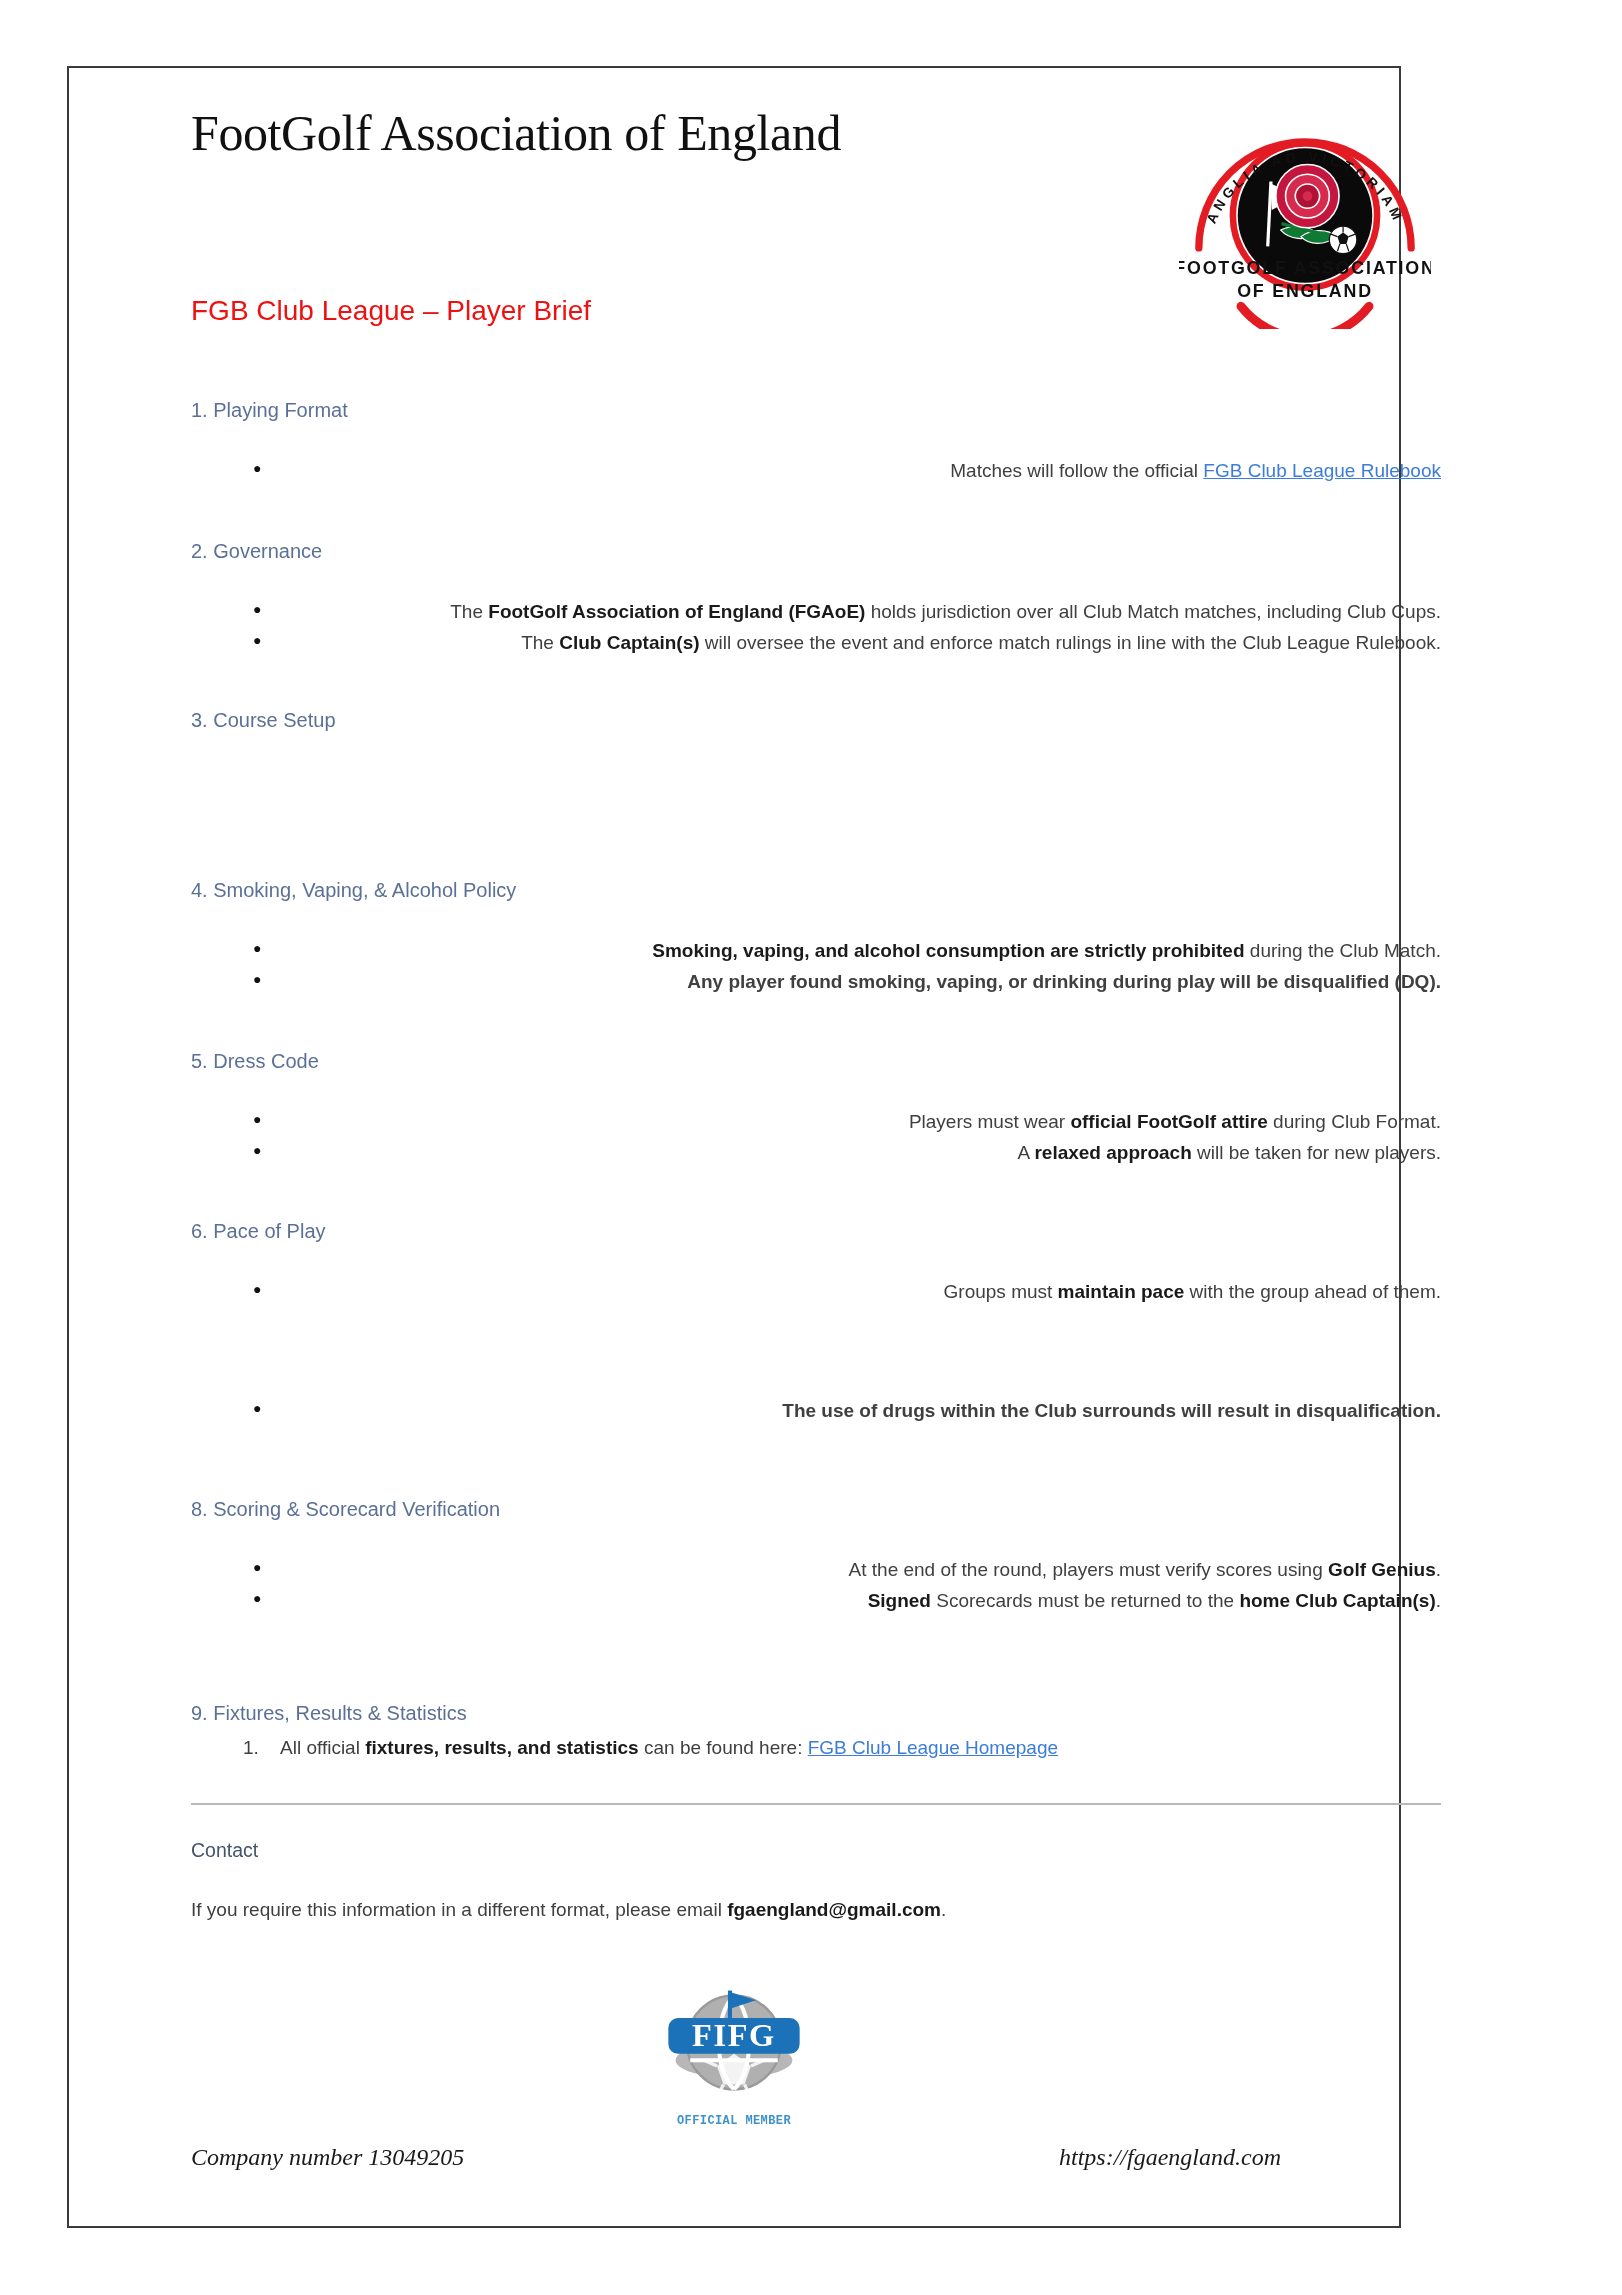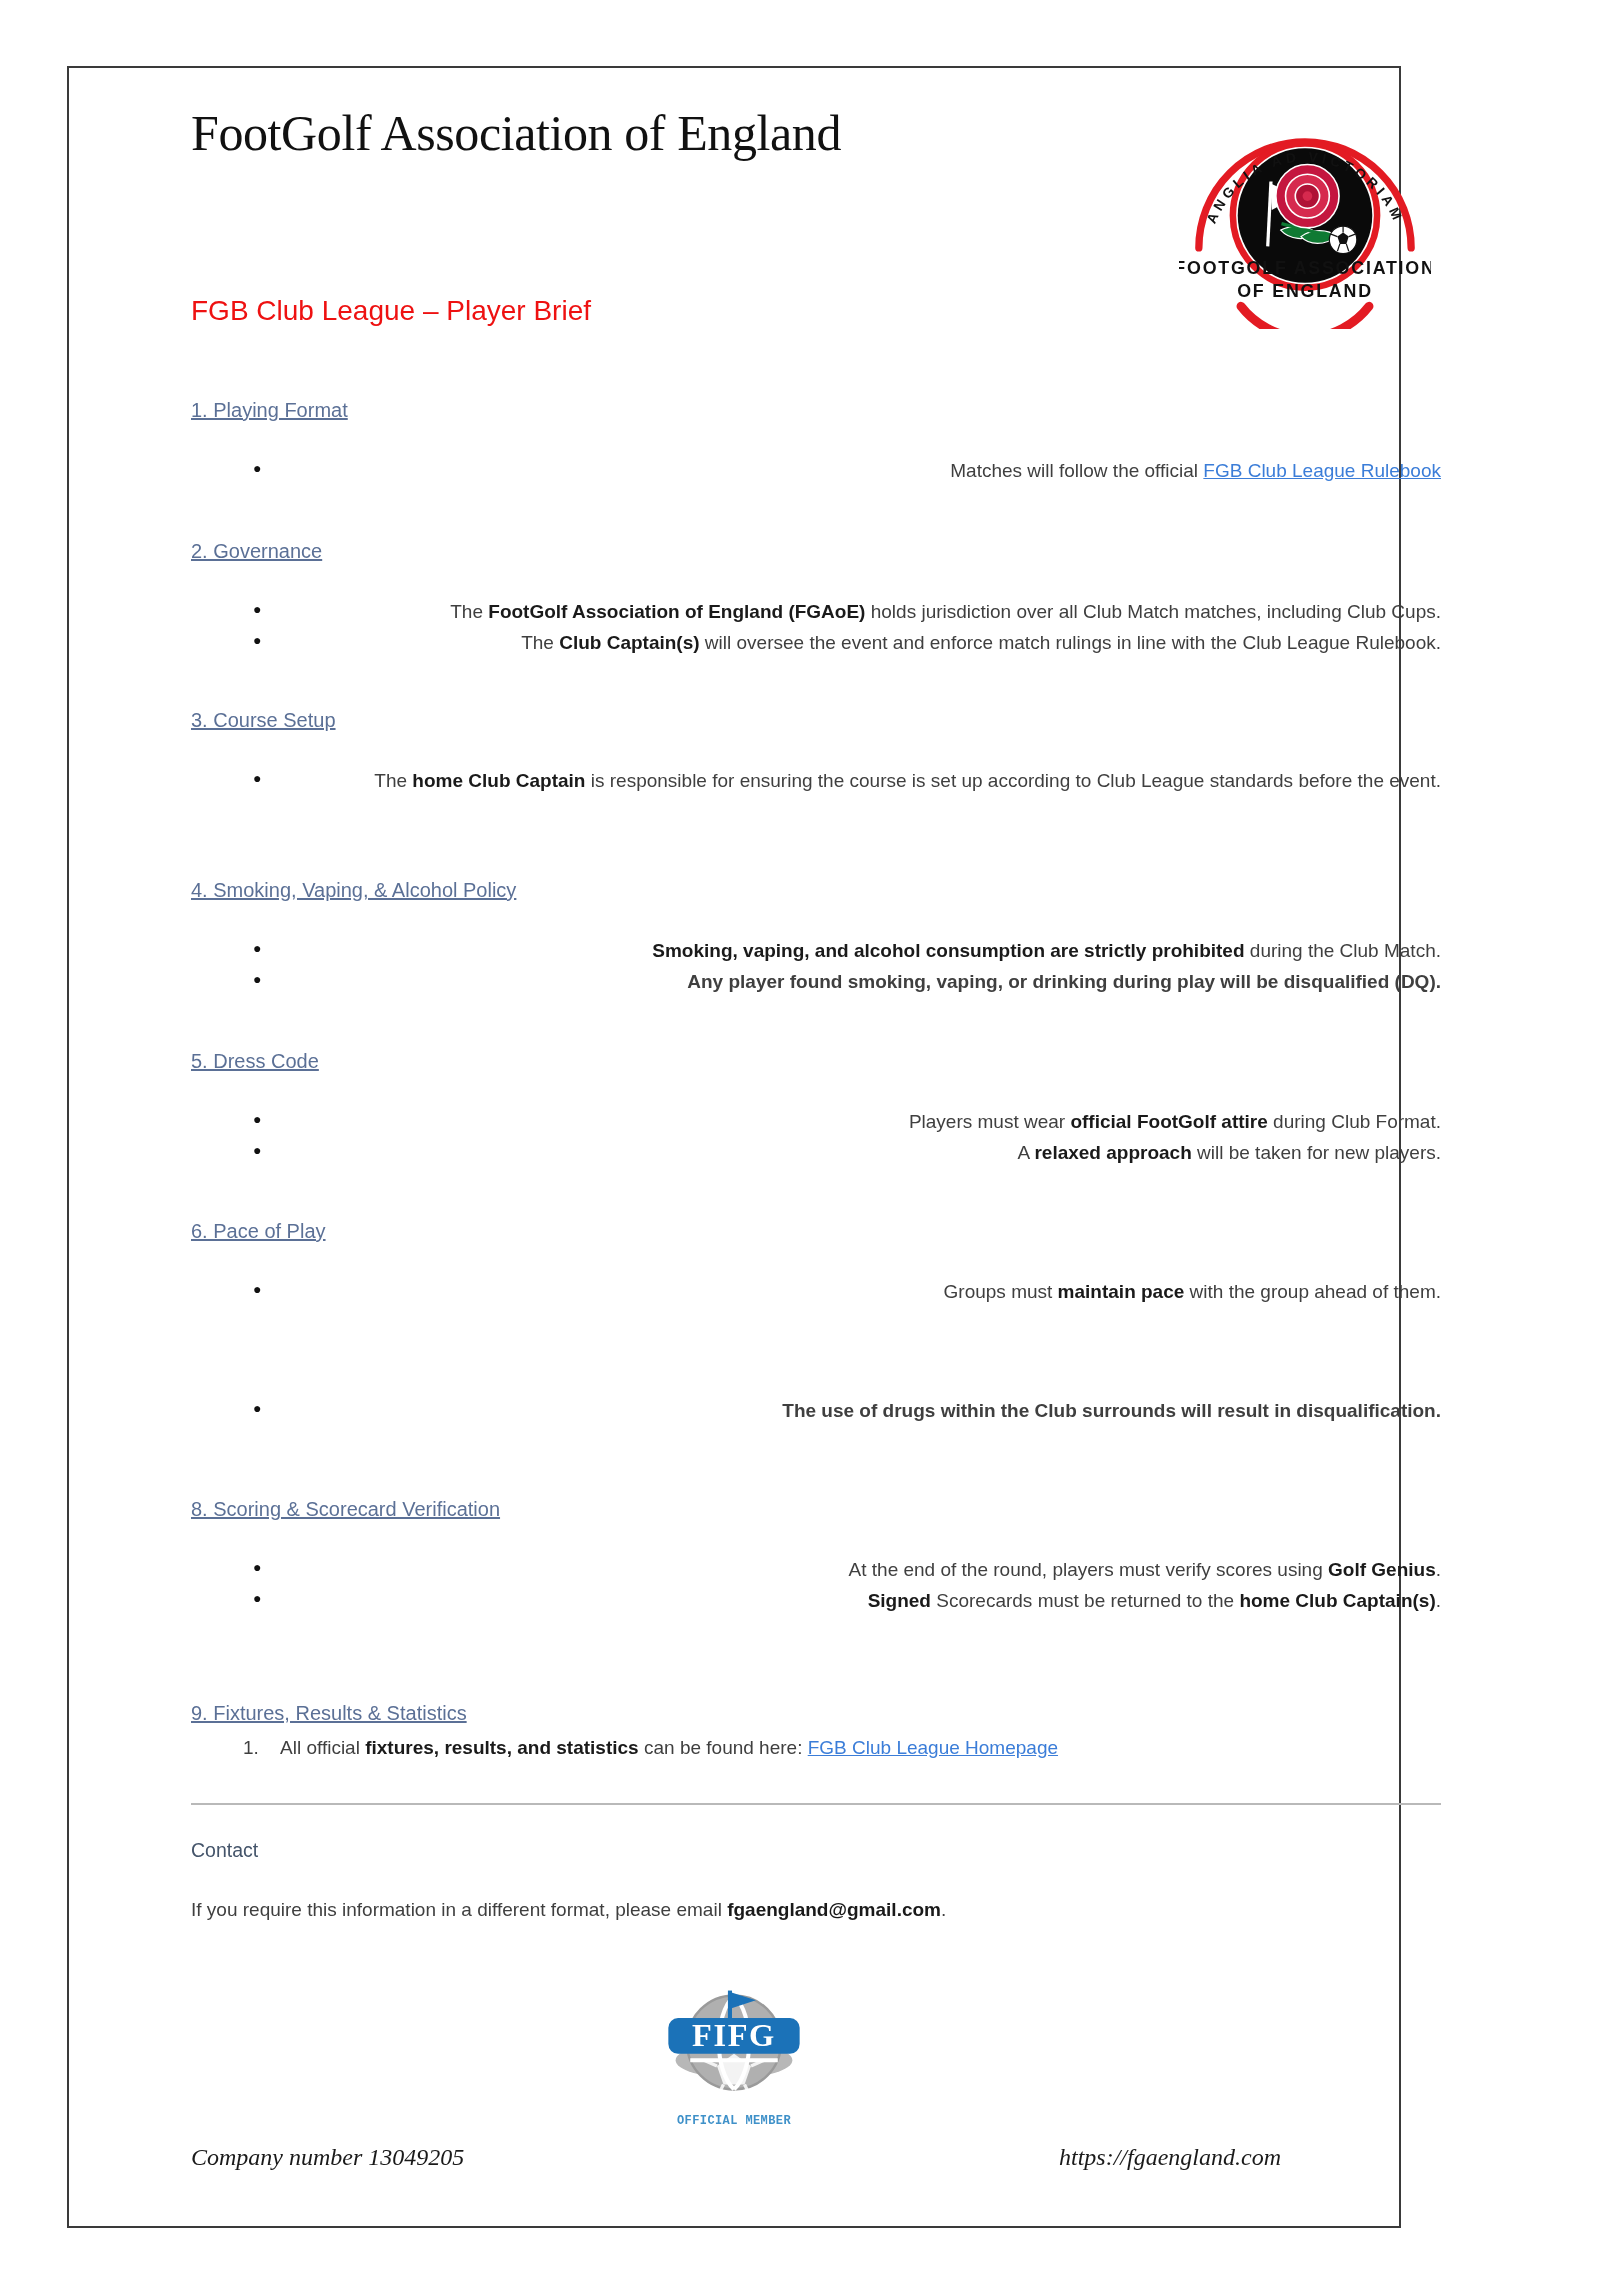--- a/index.html
+++ b/index.html
@@ -62,21 +62,20 @@
     height: 235px;
   }
 
   
   .section-heading {
     font-family: "Liberation Sans", sans-serif;
     font-size: 20px;
     color: #5b7096;
     margin: 0;
     white-space: nowrap;
-    text-decoration: underline;
   }
   .bullets {
     list-style: none;
     margin: 0;
     padding: 0;
     text-align: right;
   }
   .bullets li {
     position: relative;
     padding-left: 105px;
@@ -243,23 +242,20 @@
     <div class="blk" style="top:472px;">
       <p class="section-heading">2. Governance</p>
       <ul class="bullets" style="margin-top:34px;">
         <li><span>The </span><b>FootGolf Association of England (FGAoE)</b><span> holds jurisdiction over all Club Match matches, including Club Cups.</span></li>
         <li><span>The </span><b>Club Captain(s)</b><span> will oversee the event and enforce match rulings in line with the Club League Rulebook.</span></li>
       </ul>
     </div>
 
     <div class="blk" style="top:641px;">
       <p class="section-heading">3. Course Setup</p>
-      <ul class="bullets" style="margin-top:34px;">
-        <li><span>The </span><b>home Club Captain</b><span> is responsible for ensuring the course is set up according to Club League standards before the event.</span></li>
-      </ul>
     </div>
 
     <div class="blk" style="top:811px;">
       <p class="section-heading">4. Smoking, Vaping, &amp; Alcohol Policy</p>
       <ul class="bullets" style="margin-top:34px;">
         <li><b>Smoking, vaping, and alcohol consumption are strictly prohibited</b><span> during the Club Match.</span></li>
         <li class="allbold"><span>Any player found smoking, vaping, or drinking during play will be disqualified (DQ).</span></li>
       </ul>
     </div>
 

